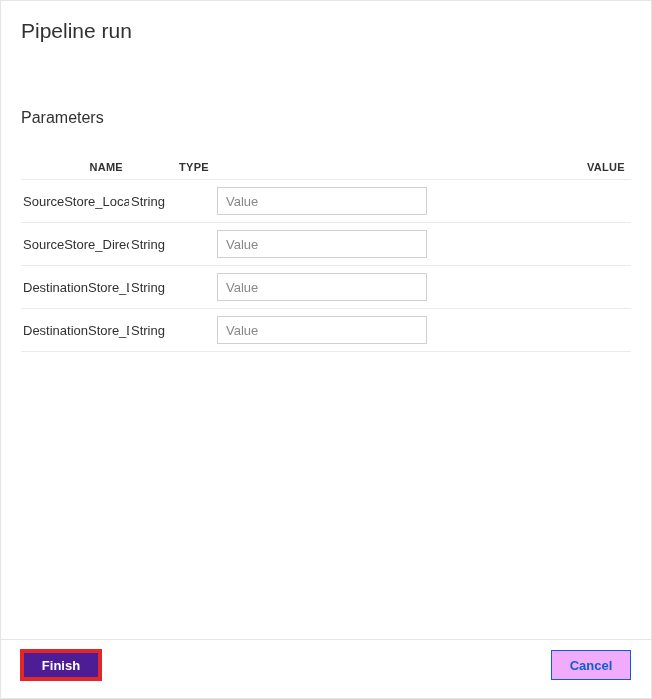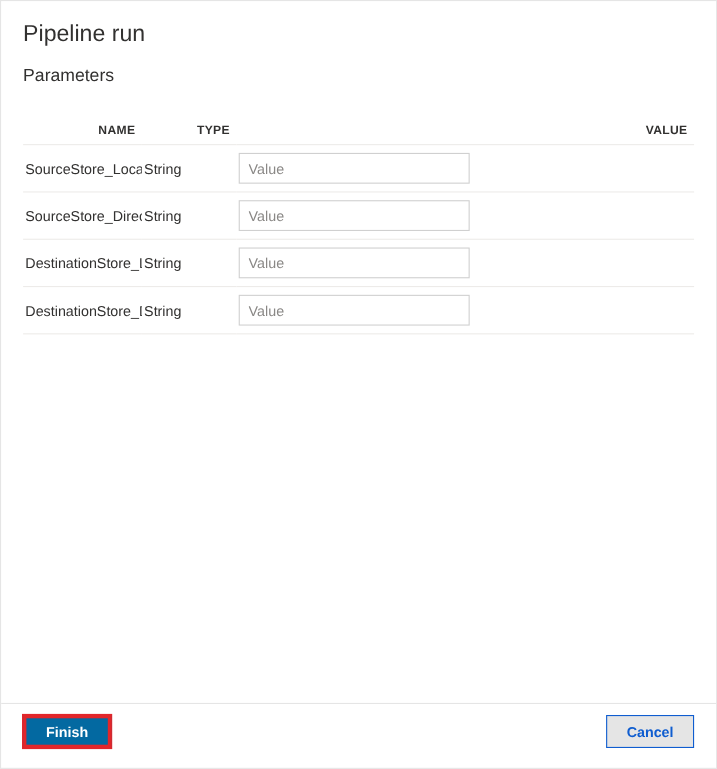--- a/index.html
+++ b/index.html
@@ -12,20 +12,21 @@
       background: #fff;
       width: 652px;
       height: 699px;
       position: relative;
       border: 1px solid #e5e5e5;
     }
     .dialog {
       display: flex;
       flex-direction: column;
       height: 100%;
+      gap: 48px;
     }
     .dialog-header {
       padding: 18px 20px 6px 20px;
     }
     .dialog-title {
       font-size: 21px;
       font-weight: 400;
       color: #323130;
     }
     .content {
@@ -92,27 +93,27 @@
       height: 30px;
       padding: 0 16px;
       font-size: 13px;
       font-family: inherit;
       font-weight: 600;
       border: none;
       cursor: pointer;
       outline: none;
     }
     .btn-primary {
-      background: #0369a1;
+      background: #4c1d95;
       color: #fff;
       border: 3px solid #e2262a;
       box-shadow: 0 0 0 1px #e2262a;
     }
     .btn-secondary {
-      background: #e5e5e5;
+      background: #f0abfc;
       color: #0f5dd0;
       border: 1px solid #0f5dd0;
     }
   </style>
 </head>
 <body>
 
 <div class="dialog">
 
   <div class="dialog-header">

